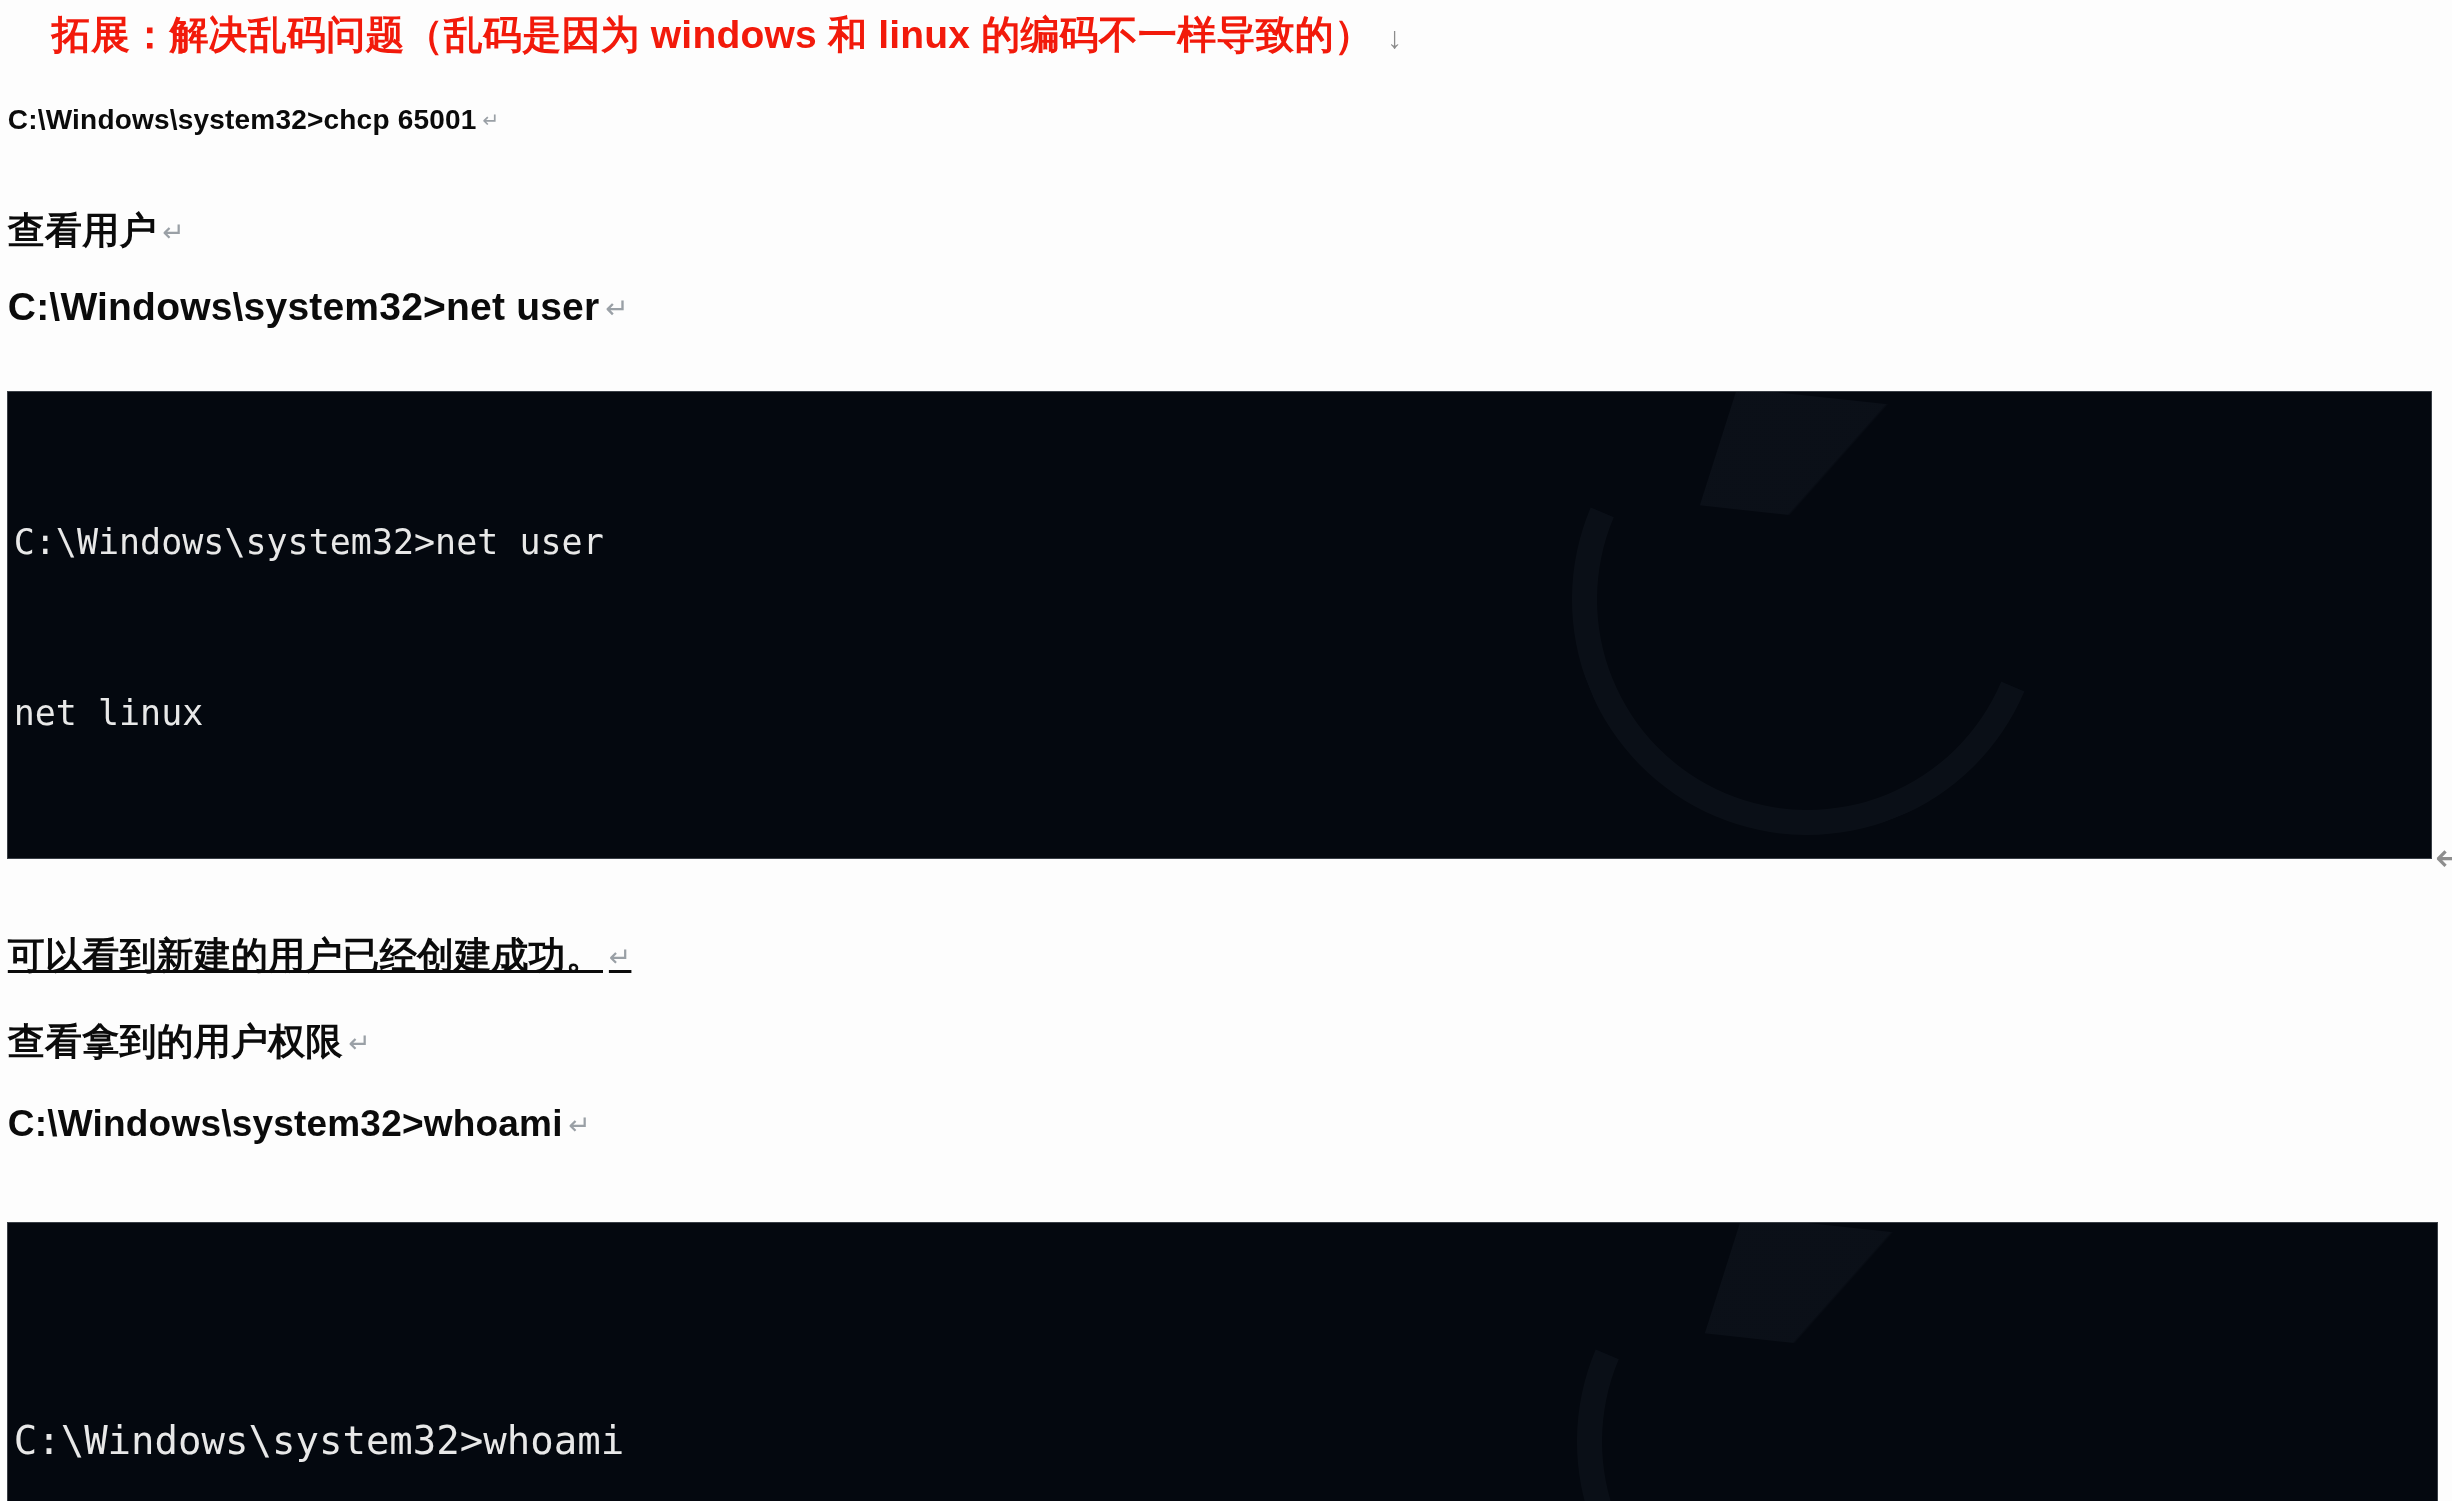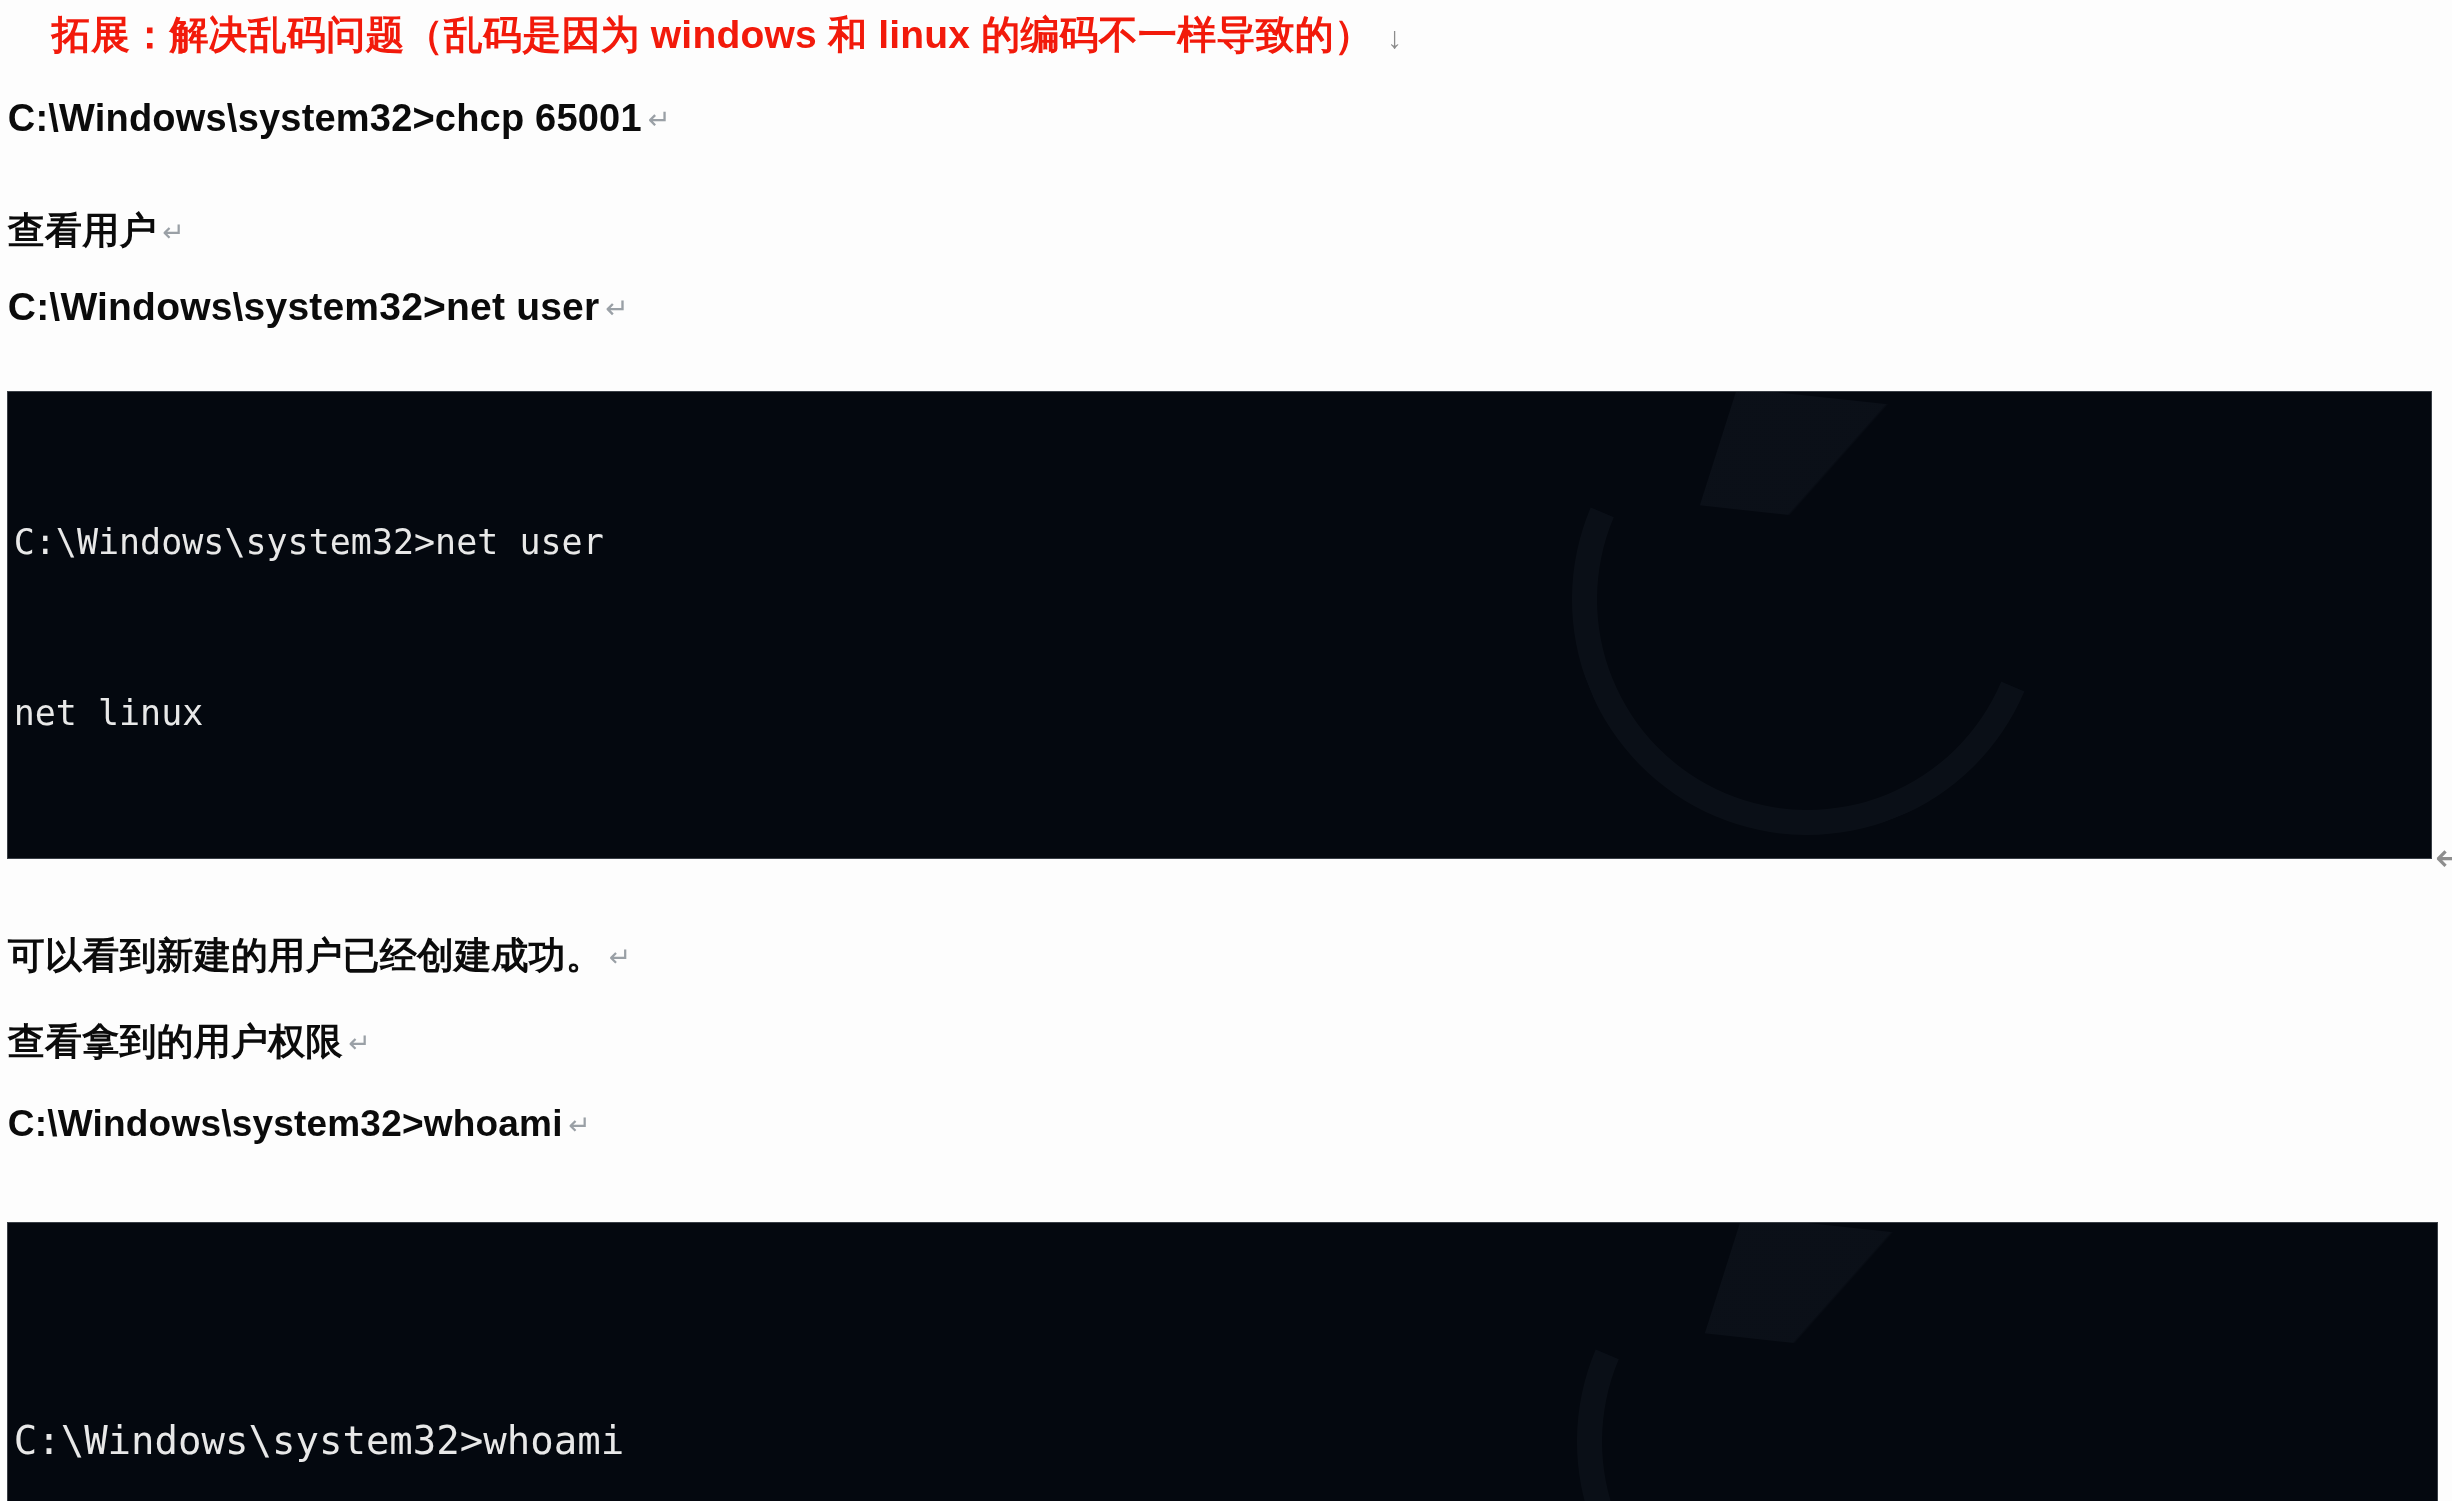--- a/index.html
+++ b/index.html
@@ -38,24 +38,24 @@
     padding-left: 5.9px;
     vertical-align: 2px;
   }
   .doc-line .down-arrow {
     color: #8c8c8c;
     font-weight: normal;
     font-size: 0.78em;
     padding-left: 13.7px;
   }
 
-  #line-chcp      { top: 97px;  font-size: 38px; }
+  #line-chcp      { top: 104px;  font-size: 28px; }
   #line-view-user { top: 206px;  font-size: 37px; }
   #line-netuser   { top: 285px;  font-size: 39px; }
-  #line-created   { top: 931px;  font-size: 37px; }
+  #line-created   { top: 931px;  font-size: 37px; text-decoration: underline; }
   #line-view-priv { top: 1017px; font-size: 37px; }
   #line-whoami    { top: 1103px; font-size: 37px; }
 
   
   .terminal {
     position: absolute;
     background: #04080f;
     color: #e8e8e8;
     font-family: "DejaVu Sans Mono", "Liberation Mono", monospace;
     overflow: hidden;

